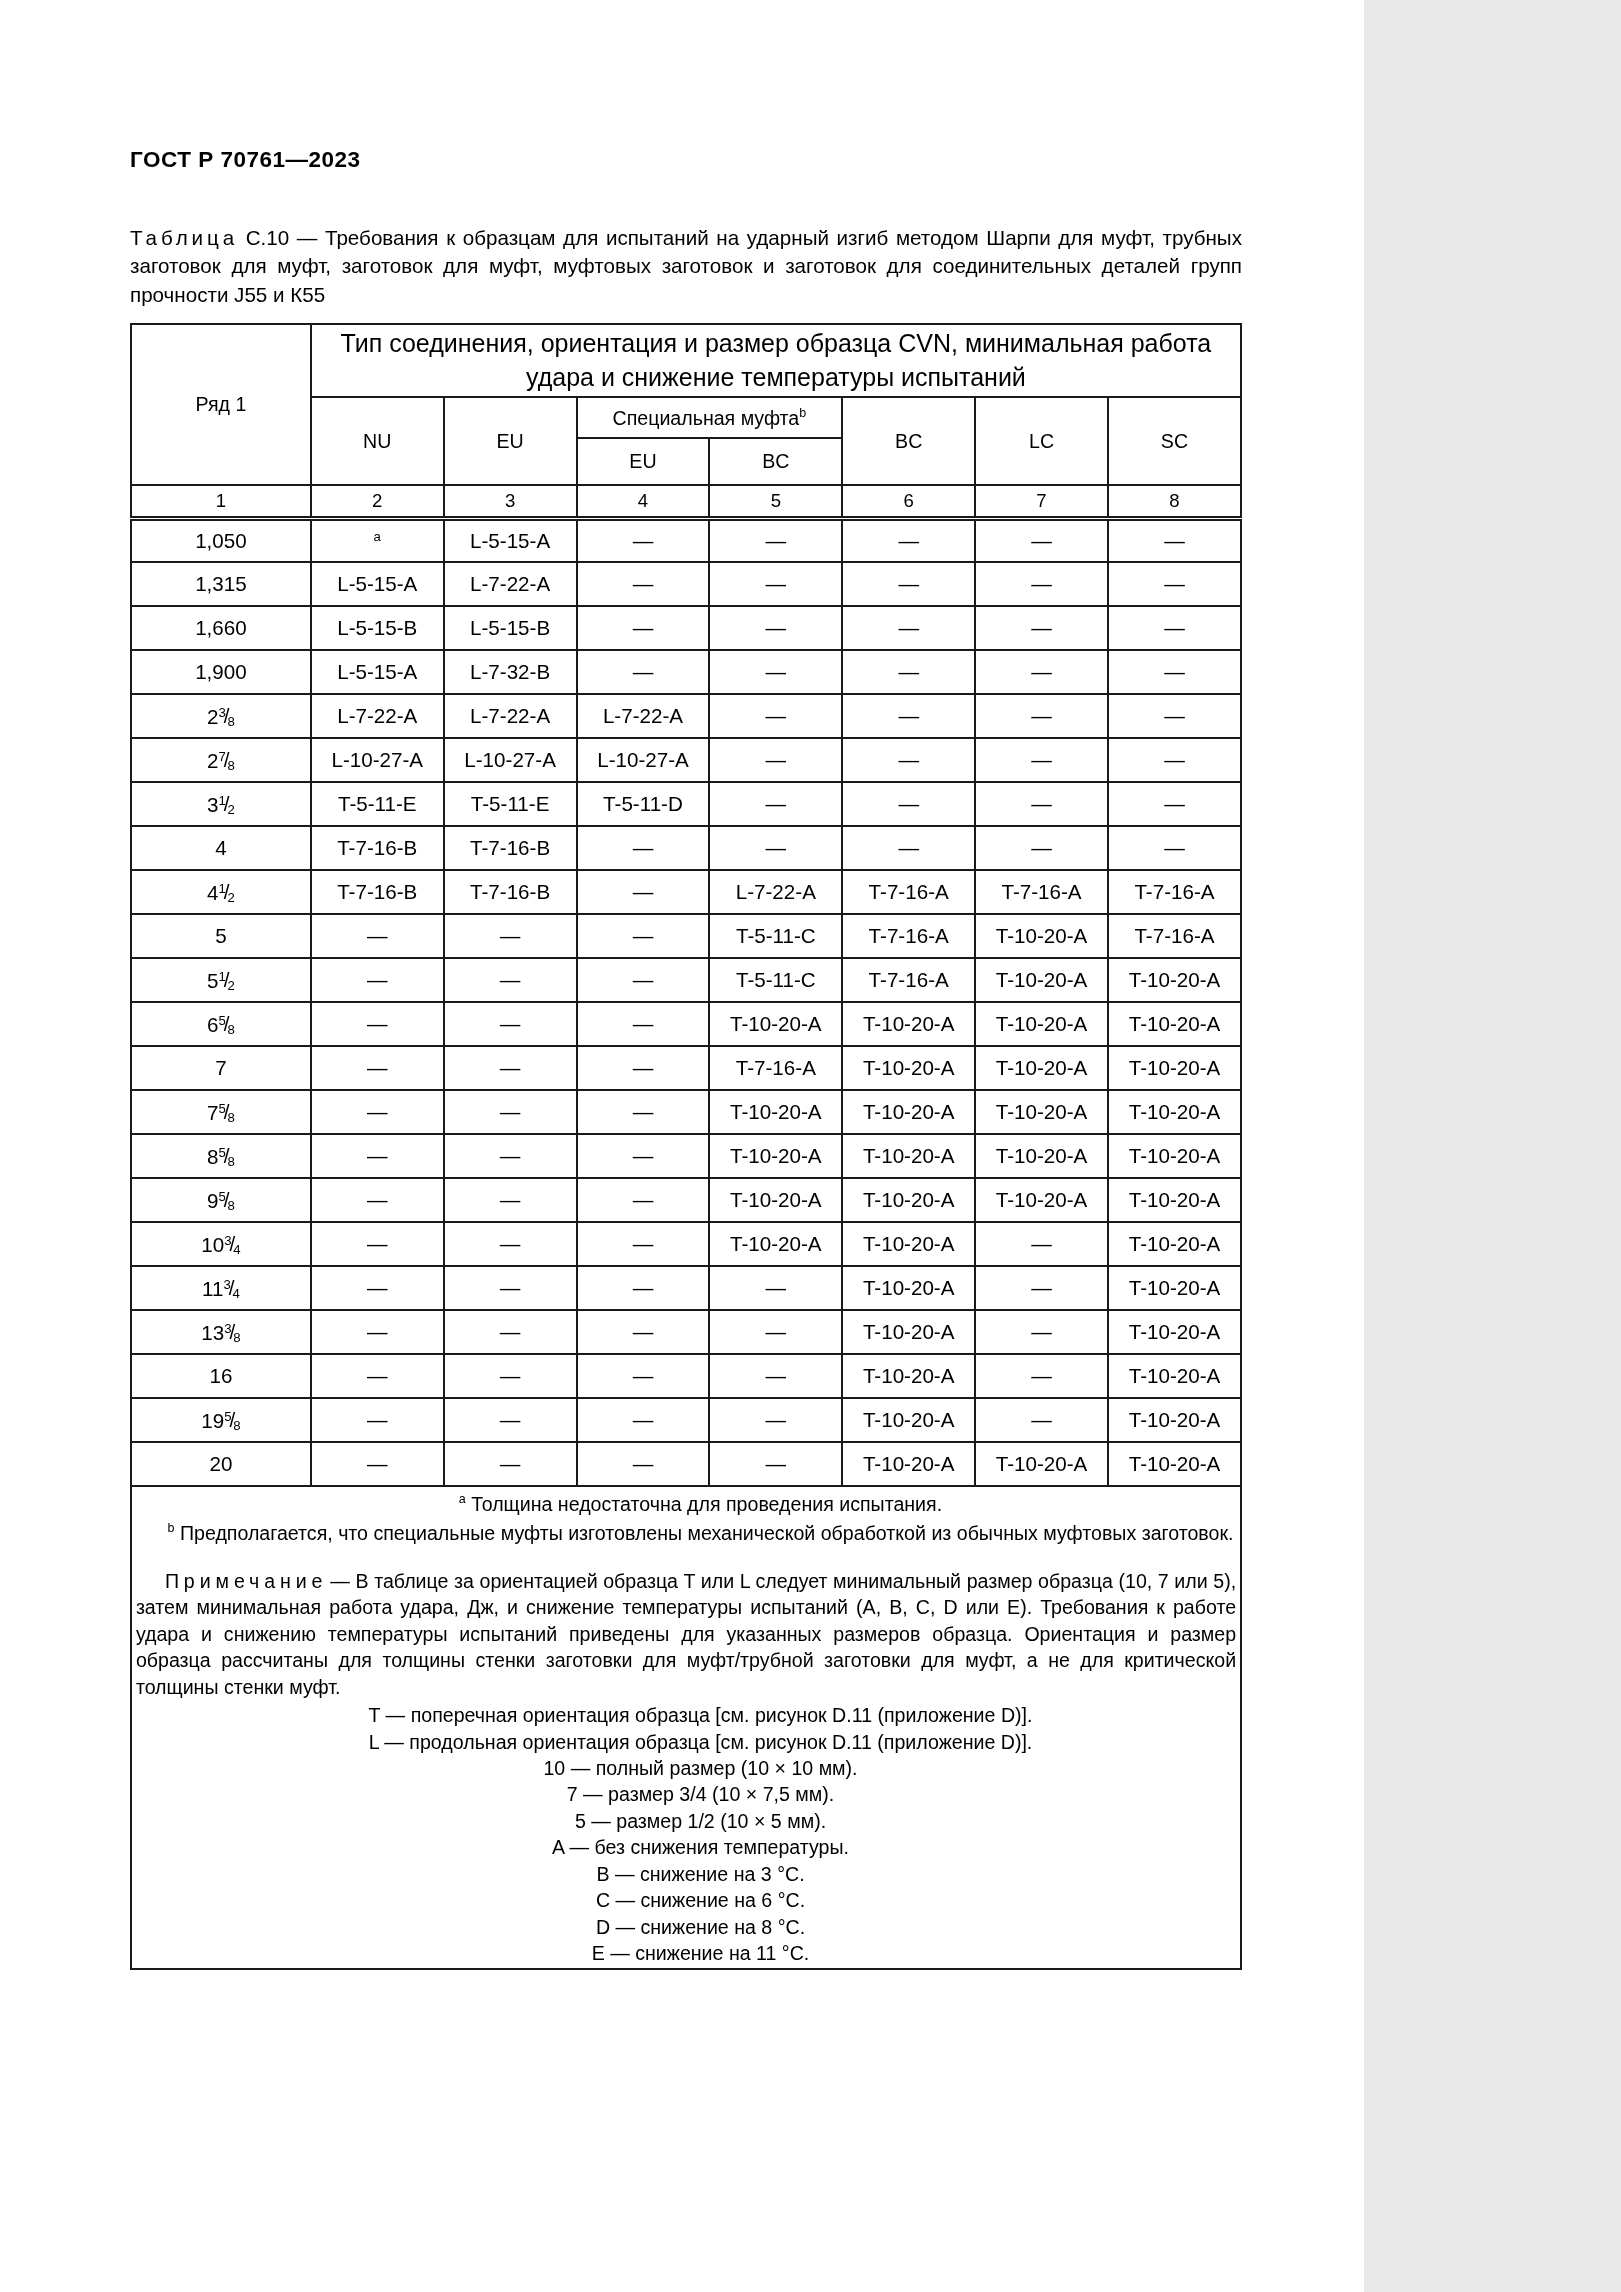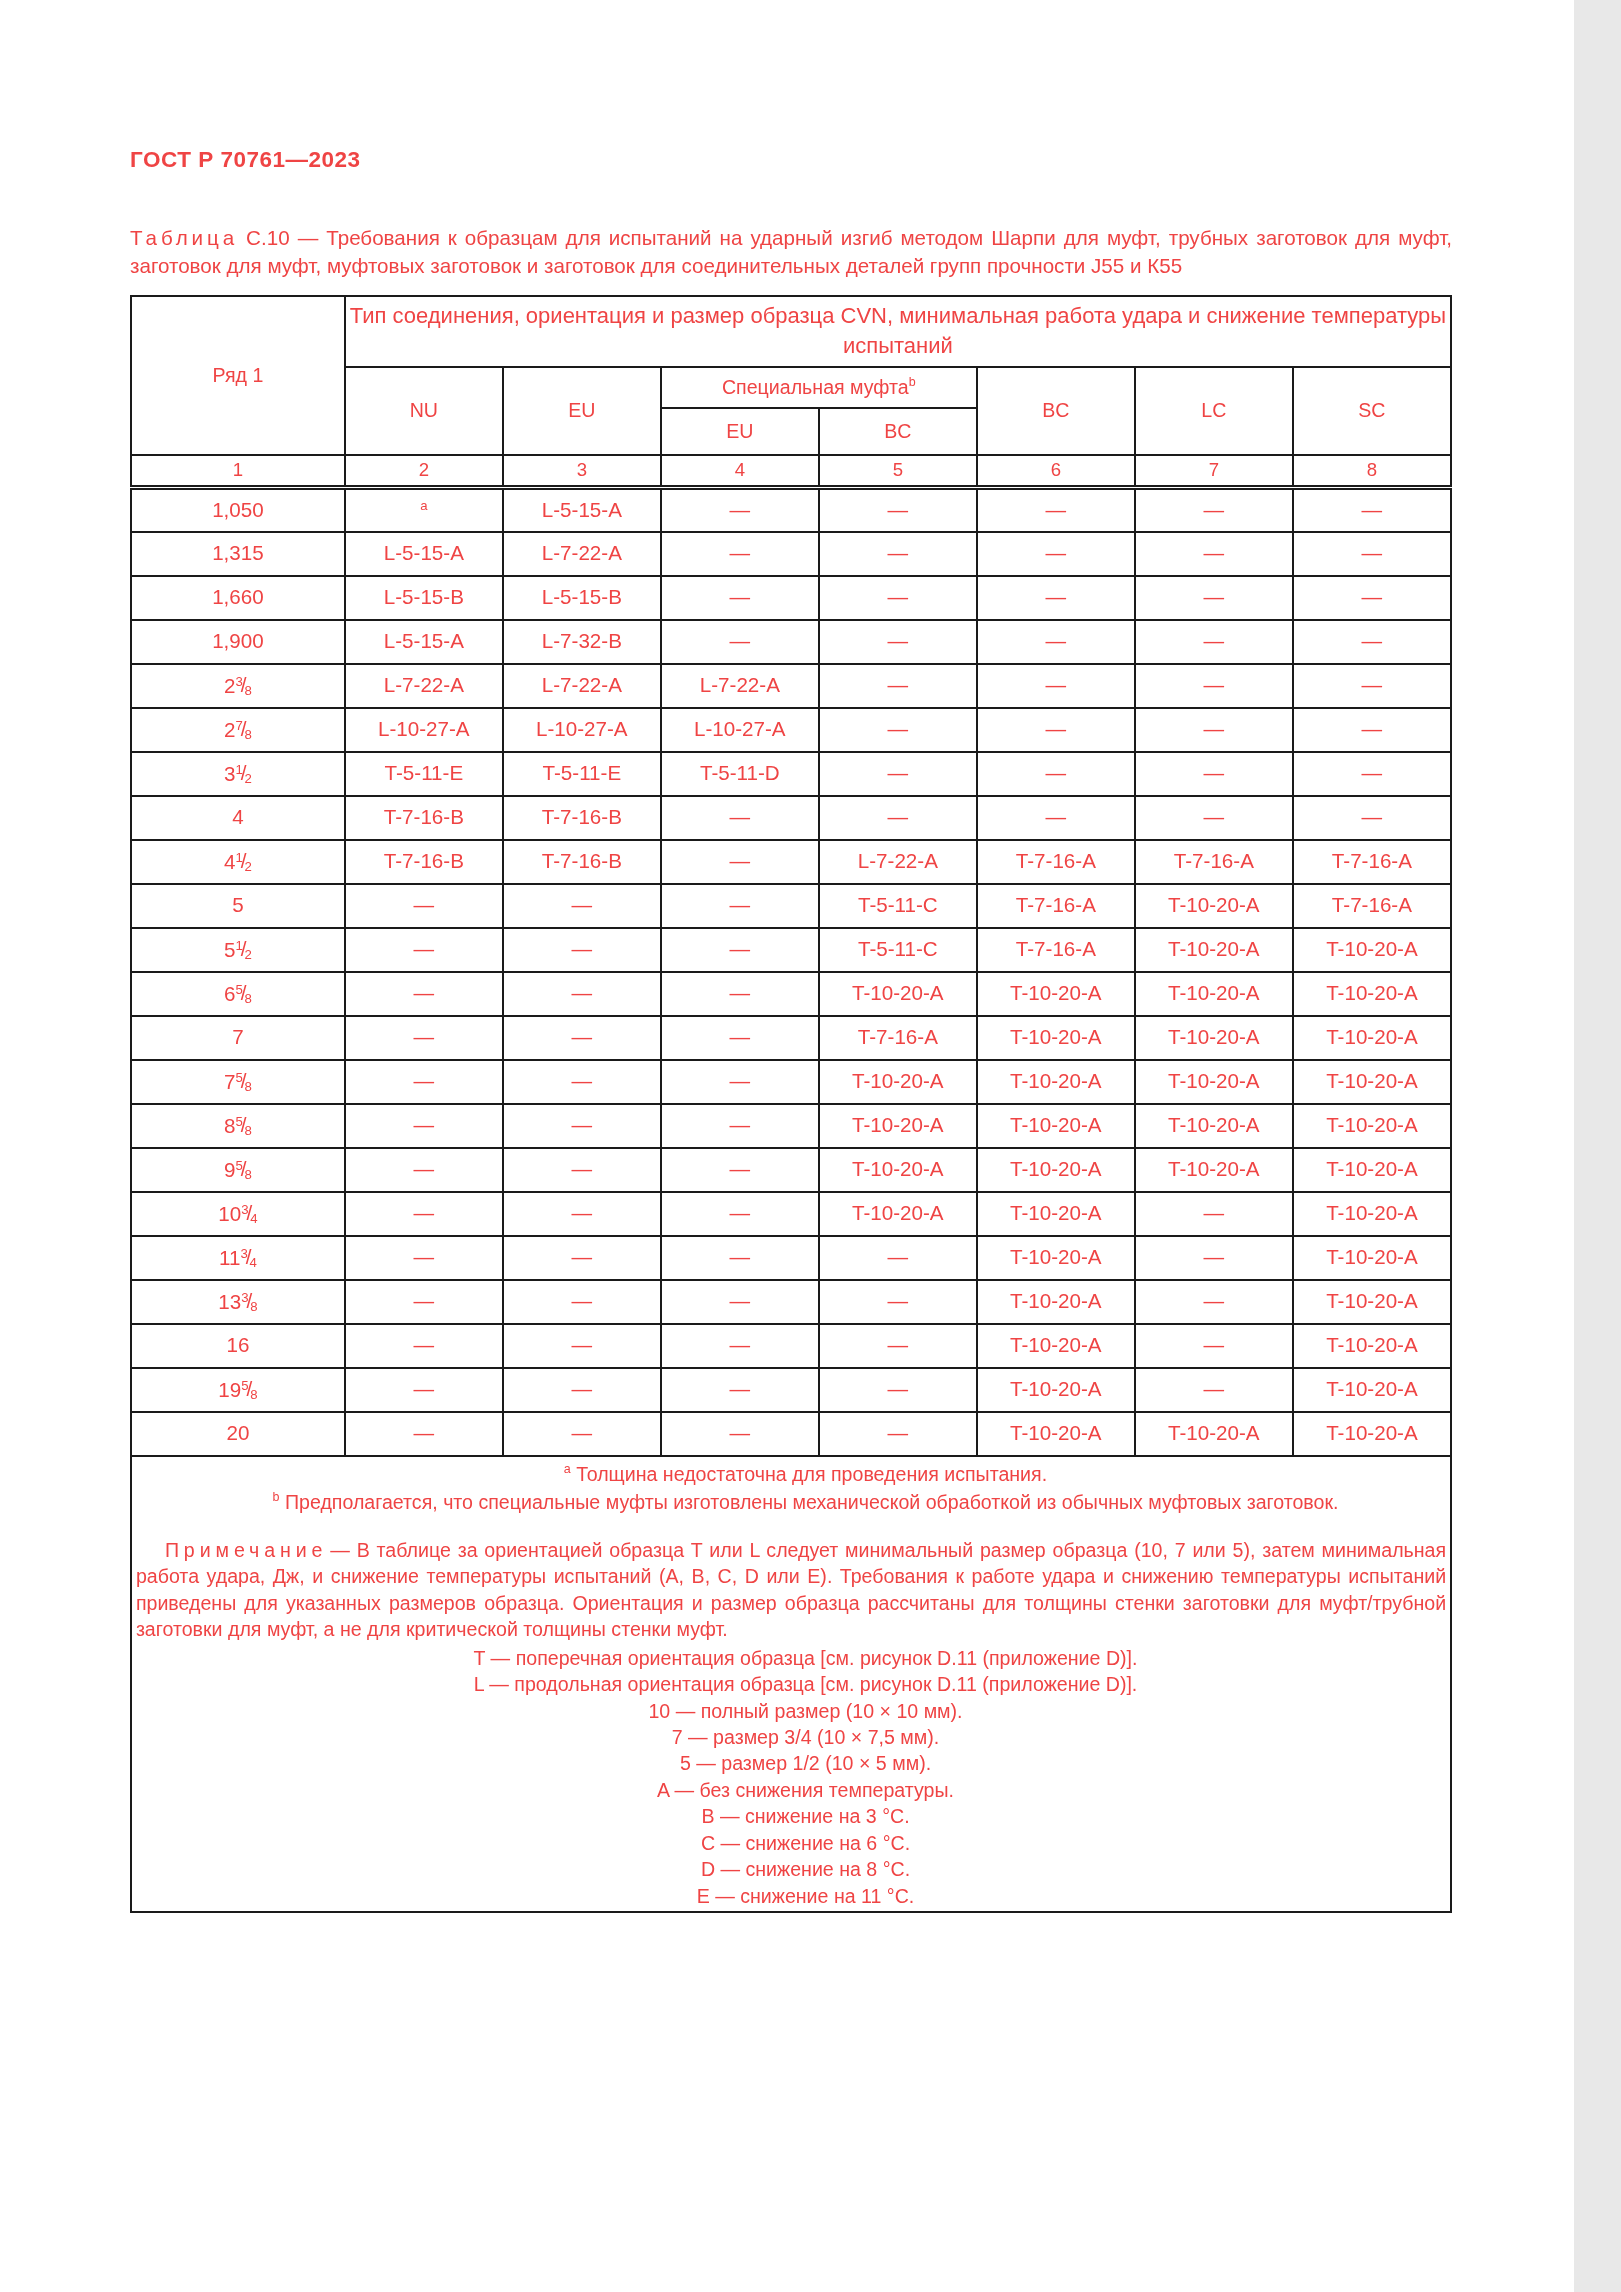--- a/index.html
+++ b/index.html
@@ -1,20 +1,20 @@
 <!DOCTYPE html>
 <html><head>
 <meta charset="utf-8">
 <style>
   * { box-sizing: border-box; }
   html, body { margin: 0; padding: 0; background: #e8e8e8; }
   .page {
-    width: 1574px; height: 2293px;
+    width: 1364px; height: 2293px;
     background: #ffffff;
-    color: #ef4444;
+    color: #000000;
     font-family: "Liberation Sans", sans-serif;
     padding: 147px 122px 0 130px;
     position: relative;
     overflow: hidden;
   }
   .doc-header {
     font-size: 22.5px;
     font-weight: bold;
     letter-spacing: 0.5px;
   }
@@ -32,21 +32,21 @@
     margin-top: 13.7px;
     border: 2.9px solid #1a1a1a;
   }
   table.gost th, table.gost td {
     border: 2px solid #1a1a1a;
     text-align: center;
     vertical-align: middle;
     font-weight: normal;
     padding: 2px 3.9px;
   }
-  th.group-hd { height: 71px; font-size: 22px; line-height: 1.35; padding: 3.9px 39px; }
+  th.group-hd { height: 71px; font-size: 25px; line-height: 1.35; padding: 3.9px 39px; }
   th.corner-hd { font-size: 19.6px; }
   tr.hd2 th { height: 41px; font-size: 19.6px; border-radius: 9px; }
   tr.hd3 th { height: 47px; font-size: 19.6px; }
   tr.numrow th { height: 33px; font-size: 18.6px; border-bottom: 5.9px double #1a1a1a; }
   tbody td { height: 44px; font-size: 20.6px; line-height: 1; }
   sup.fmark { font-size: 64%; }
   td .fn { font-size: 64%; vertical-align: 0.5em; }
   td .fs { margin: 0 -2px; }
   td .fd { font-size: 64%; vertical-align: -0.15em; }
   td.notes-cell {

